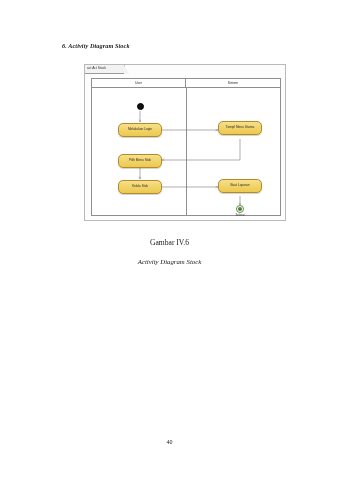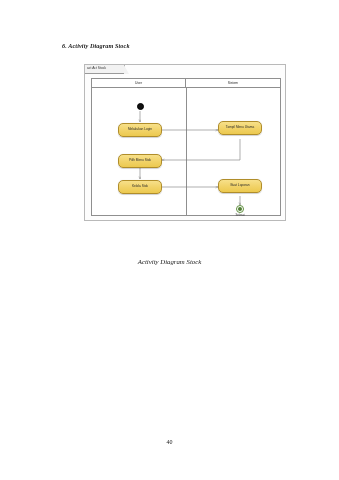--- a/index.html
+++ b/index.html
@@ -287,18 +287,19 @@
       </div>
 
       <div class="node end-node" style="left:144px; top:126px;">
         <div class="end-node-inner"></div>
       </div>
       <div class="node-caption" style="left:138px; top:134px; width:20px;">Selesai</div>
 
     </div>
   </div>
 
+  <div class="figure-caption caption-main">Gambar IV.6</div>
 
   <div class="figure-caption caption-sub">Activity Diagram Stock</div>
 
   <div class="page-number">40</div>
 
 </div>
 
 </body></html>

